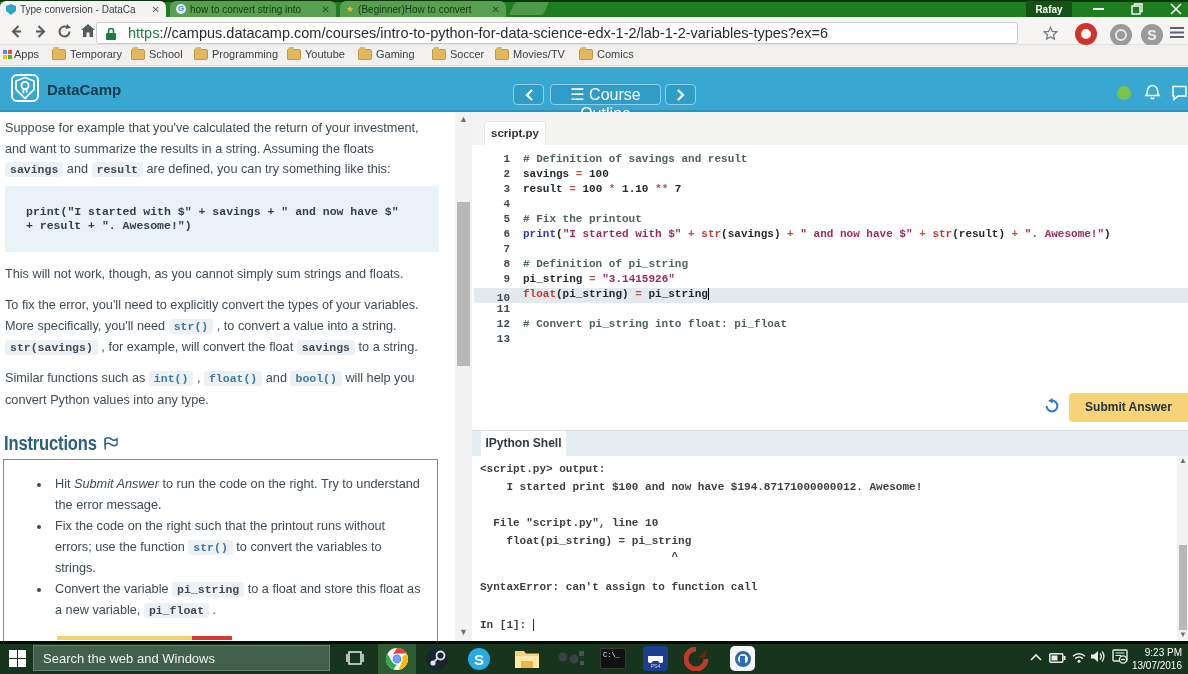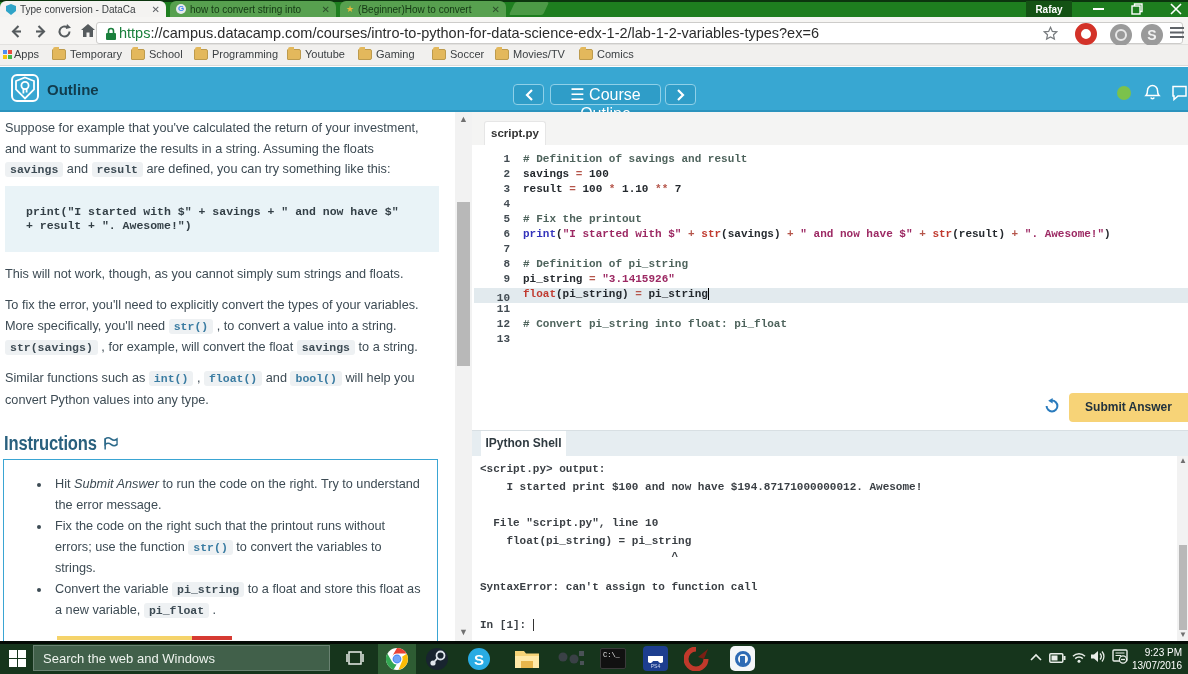--- a/index.html
+++ b/index.html
@@ -12,21 +12,21 @@
 #topline { left:0; top:0; width:1188px; height:2px; background:#0c350e; }
 .tab { top:1px; height:16px; border-radius:6px 6px 0 0; font-size:10px; display:flex; align-items:center; padding:0 6px; white-space:nowrap; overflow:hidden; }
 #tab1 { left:0px; width:166px; background:#f4f3f1; color:#3c4043; }
 #tab2 { left:170px; width:166px; background:#57a04f; color:#143814; }
 #tab3 { left:340px; width:166px; background:#57a04f; color:#143814; }
 .tabx { margin-left:auto; font-size:10px; color:#5f6368; }
 #newtab { left:512px; top:2px; width:34px; height:13px; background:#4c9a46; border-radius:2px; transform:skewX(-25deg); }
 #rafay { left:1026px; top:1px; width:46px; height:17px; background:#145214; color:#fff; font-size:10px; font-weight:bold; text-align:center; line-height:17px; }
 
 #addrbar { left:0; top:17px; width:1188px; height:28px; background:#f6f5f3; border-bottom:1px solid #e2e1df; }
-#urlbox { left:96px; top:22px; width:1087px; height:22px; background:#fff; border:1px solid #cdccca; border-radius:3px; font-size:14.5px; color:#2b2b2b; line-height:20px; padding-left:22px; white-space:nowrap; overflow:hidden; }
+#urlbox { left:96px; top:22px; width:922px; height:22px; background:#fff; border:1px solid #cdccca; border-radius:3px; font-size:14.5px; color:#2b2b2b; line-height:20px; padding-left:31px; white-space:nowrap; overflow:hidden; }
 #https { color:#1a7f3c; }
 
 #bookbar { left:0; top:45px; width:1188px; height:21px; background:#f1f0ee; border-bottom:1px solid #dadad8; }
 .bk { top:48px; font-size:11px; color:#3c4043; white-space:nowrap; }
 .folder { display:inline-block; width:14px; height:11px; background:#e3b85c; border-radius:1px 2px 2px 1px; position:relative; vertical-align:-2px; margin-right:4px; border:1px solid #bd9b4d; }
 .folder:before { content:""; position:absolute; left:0; top:-3px; width:6px; height:3px; background:#e3b85c; border-radius:2px 0 0 0; }
 
 
 #dchead { left:0; top:67px; width:1188px; height:45px; background:#38a7d2; border-bottom:2px solid #2b93bd; }
 #dclogo { left:11px; top:74px; width:28px; height:28px; border:2px solid #fff; border-radius:6px; }
@@ -137,21 +137,21 @@
 <div class="abs bk" style="left:432px;"><span class="folder"></span>Soccer</div>
 <div class="abs bk" style="left:495px;"><span class="folder"></span>Movies/TV</div>
 <div class="abs bk" style="left:579px;"><span class="folder"></span>Comics</div>
 
 <div class="abs" id="dchead"></div>
 <div class="abs" id="dclogo"><svg width="24" height="24" viewBox="0 0 24 24">
       <path d="M12 1.5 L21 5 V13.5 L12 22.5 L3 13.5 V5 Z" fill="none" stroke="#fff" stroke-width="1.8"></path>
       <circle cx="12" cy="9.5" r="3.6" fill="none" stroke="#fff" stroke-width="1.8"></circle>
       <path d="M10.4 12 L10.4 17.5 M13.6 12 L13.6 16.5" stroke="#fff" stroke-width="1.8"></path>
     </svg></div>
-<div class="abs" id="dcname">Outline</div>
+<div class="abs" id="dcname">DataCamp</div>
 <div class="abs hbtn" style="left:513px;width:31px;"><svg width="8" height="12" viewBox="0 0 8 12" style="margin-top:4px;">
       <path d="M7 1 L2 6 L7 11" fill="none" stroke="#fff" stroke-width="2.2"></path>
     </svg></div>
 <div class="abs hbtn" style="left:550px;width:111px;line-height:19px;"><span style="letter-spacing:0;">☰</span> Course Outline</div>
 <div class="abs hbtn" style="left:665px;width:31px;"><svg width="8" height="12" viewBox="0 0 8 12" style="margin-top:4px;">
       <path d="M1 1 L6 6 L1 11" fill="none" stroke="#fff" stroke-width="2.2"></path>
     </svg></div>
 <div class="abs" style="left:1117px;top:86px;width:14px;height:14px;border-radius:50%;background:#7bc24c;"></div>
 <svg class="abs" style="left:1144px;top:84px;" width="17" height="17" viewBox="0 0 17 17">
     <path d="M8.5 1.5 a5 5 0 0 1 5 5 c0 3.5 1.5 5 1.5 5 H2 c0-0 1.5-1.5 1.5-5 a5 5 0 0 1 5-5 Z" fill="none" stroke="#fff" stroke-width="1.5"></path>

